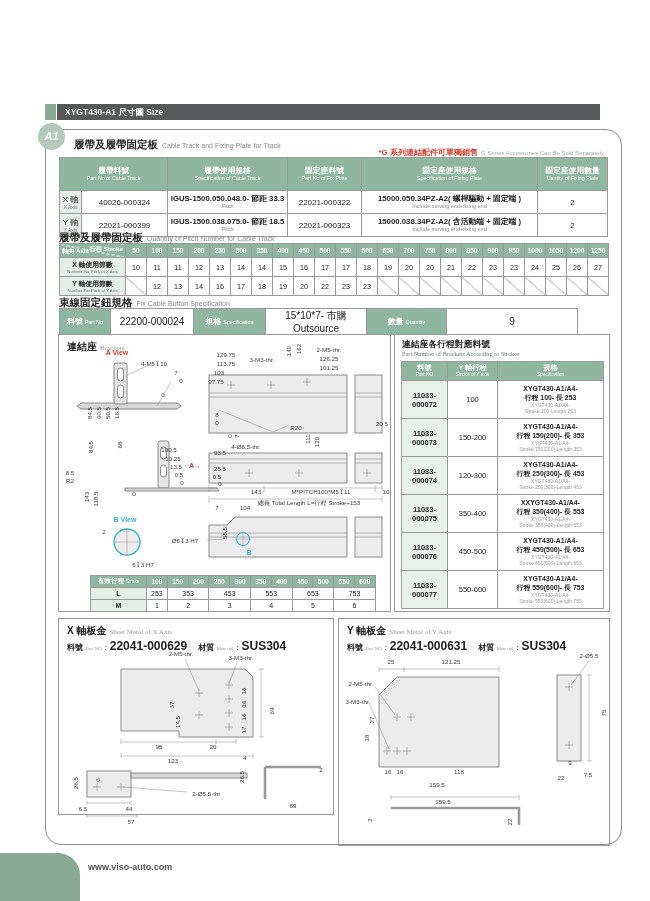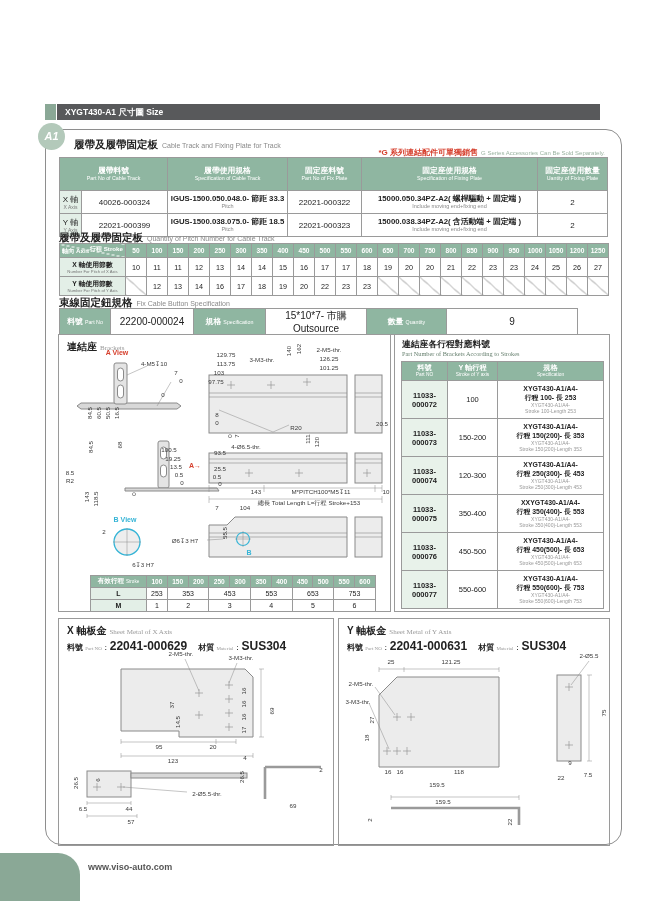--- a/index.html
+++ b/index.html
@@ -554,21 +554,21 @@
                 <div class="sp1">XYGT430-A1/A4-</div>
                 <div class="sp1">行程 550(600)- 長 753</div>
                 <div class="sp2">XYGT430-A1/A4-</div>
                 <div class="sp2">Stroke 550(600)-Length 753</div>
               </td>
             </tr>
           </tbody>
       </table>
     </div>
 
-    <div class="subbox" id="sx-box" style="left:12px; top:488px; width:276px; height:228px;">
+    <div class="subbox" id="sx-box" style="left:12px; top:488px; width:276px; height:197px;">
       <div class="bk-title">
         <span>X 軸板金</span><span class="en">Sheet Metal of X Axis</span>
       </div>
       <div class="sm-part">
         <span class="lab">料號</span> <span class="en">Part NO</span>：<b>22041-000629</b>
         &nbsp;&nbsp;&nbsp;&nbsp;<span class="lab">材質</span> <span class="en">Material</span>：<b>SUS304</b>
       </div>
       <svg class="draw" width="276" height="228" viewBox="0 0 276 228">
         <g stroke="#8a8a8a" stroke-width="1" fill="#ececec">
           <path d="M62 50 L186 50 L194 58 L194 118 L120 118 L120 112 L62 112 Z"></path>

